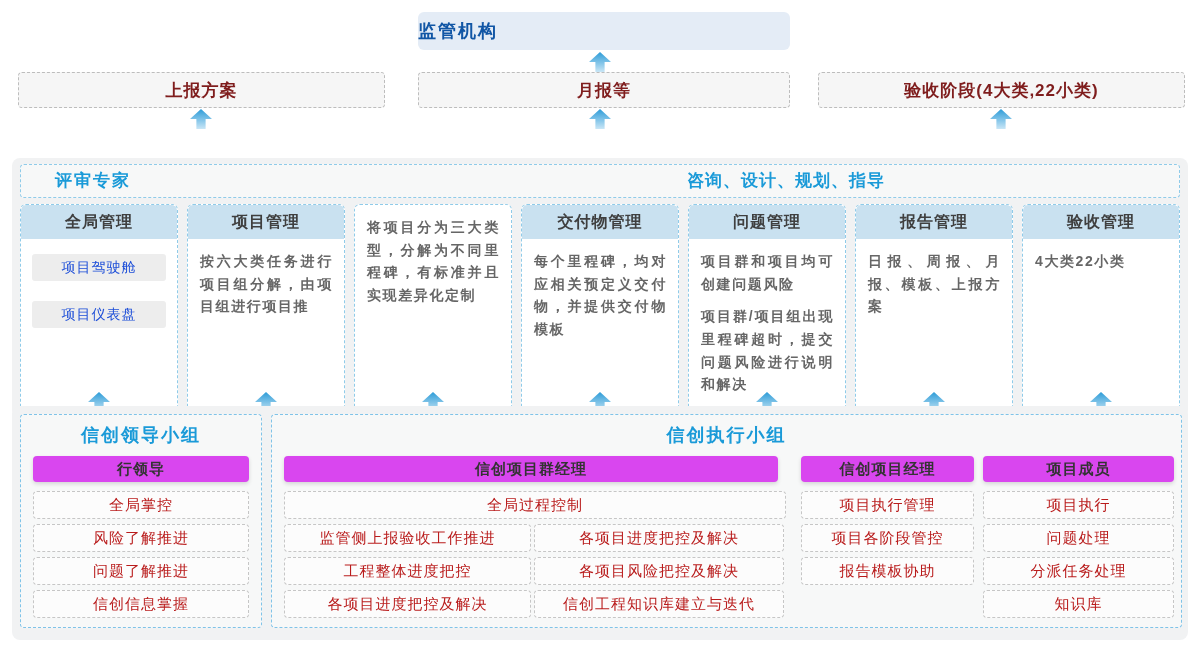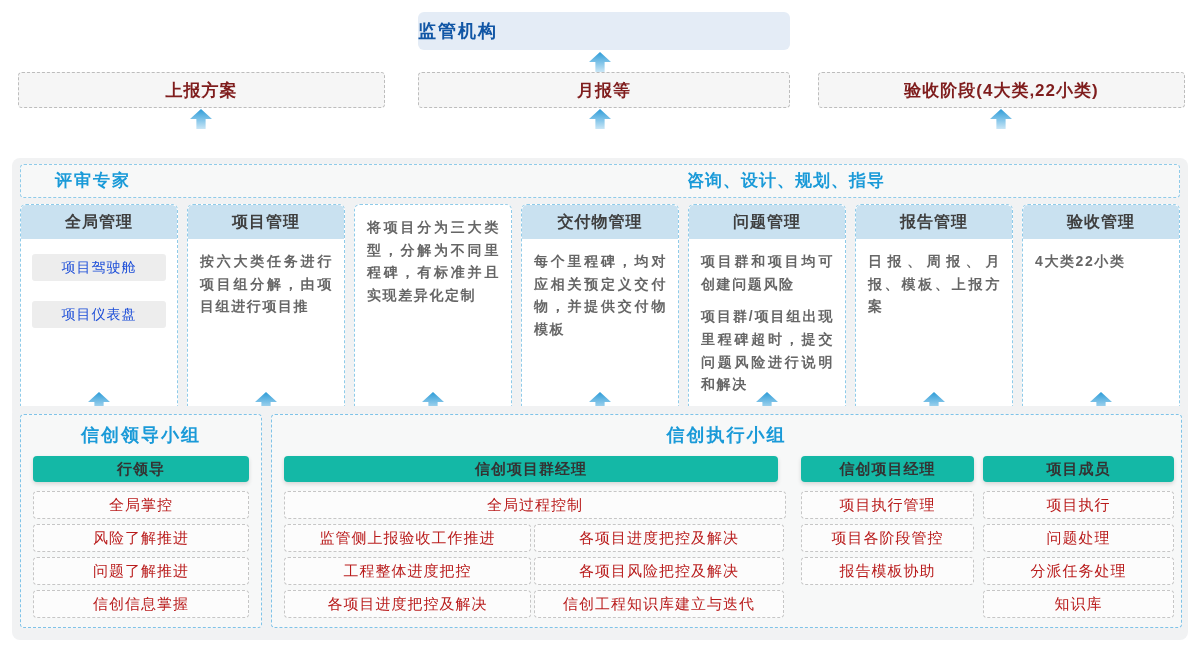--- a/index.html
+++ b/index.html
@@ -88,21 +88,21 @@
     box-sizing:border-box;height:214px;
   }
   .leader-group{flex:0 0 242px;}
   .exec-group{flex:1;}
   .group-title{
     height:24px;line-height:24px;text-align:center;
     color:#1a9ad8;font-weight:bold;font-size:18px;letter-spacing:2px;
     margin:8px 0 9px 0;
   }
   .role-box{
-    background:#14b8a6;border-radius:4px;height:26px;line-height:26px;
+    background:#d946ef;border-radius:4px;height:26px;line-height:26px;
     box-shadow:0 2px 4px rgba(0,0,0,.14);
     text-align:center;font-size:15px;font-weight:bold;color:#333;letter-spacing:1px;
     margin-bottom:9px;
   }
   .item-box{
     background:#fcfcfc;border:1px dashed #c6c6c6;border-radius:4px;
     box-sizing:border-box;height:28px;line-height:26px;
     text-align:center;font-size:15px;color:#b91c1c;letter-spacing:1px;
     margin-bottom:5px;
   }

